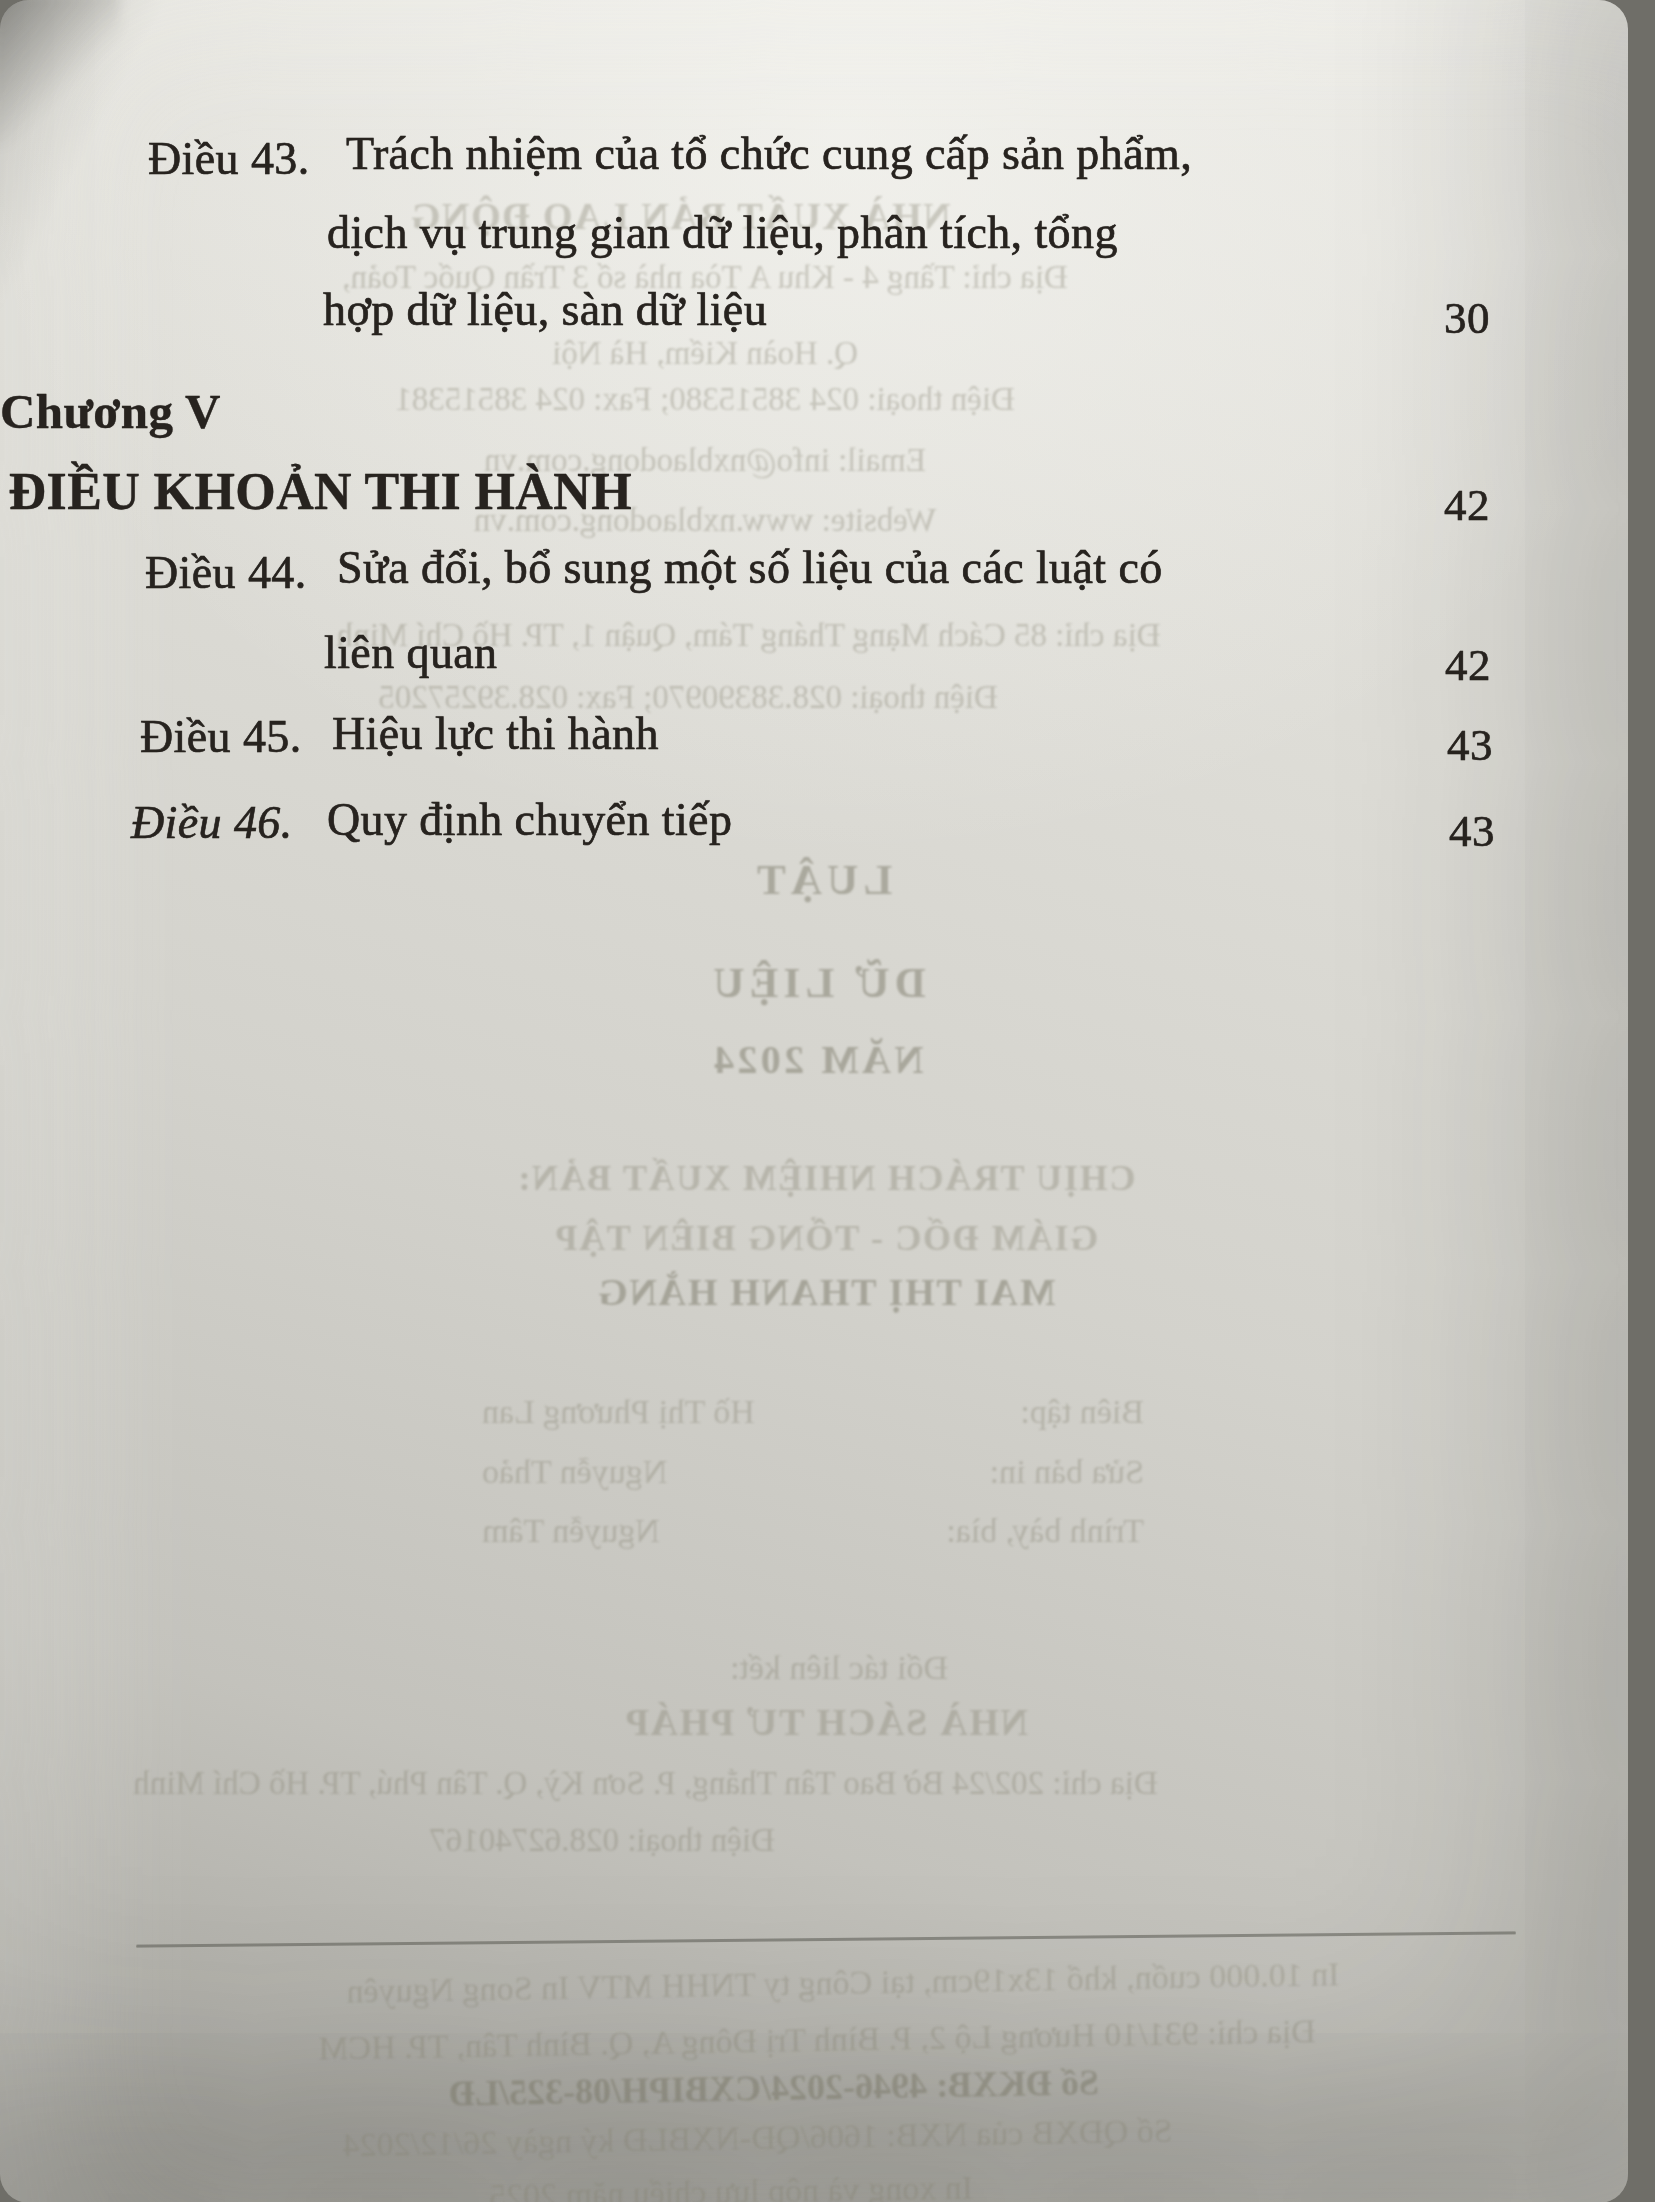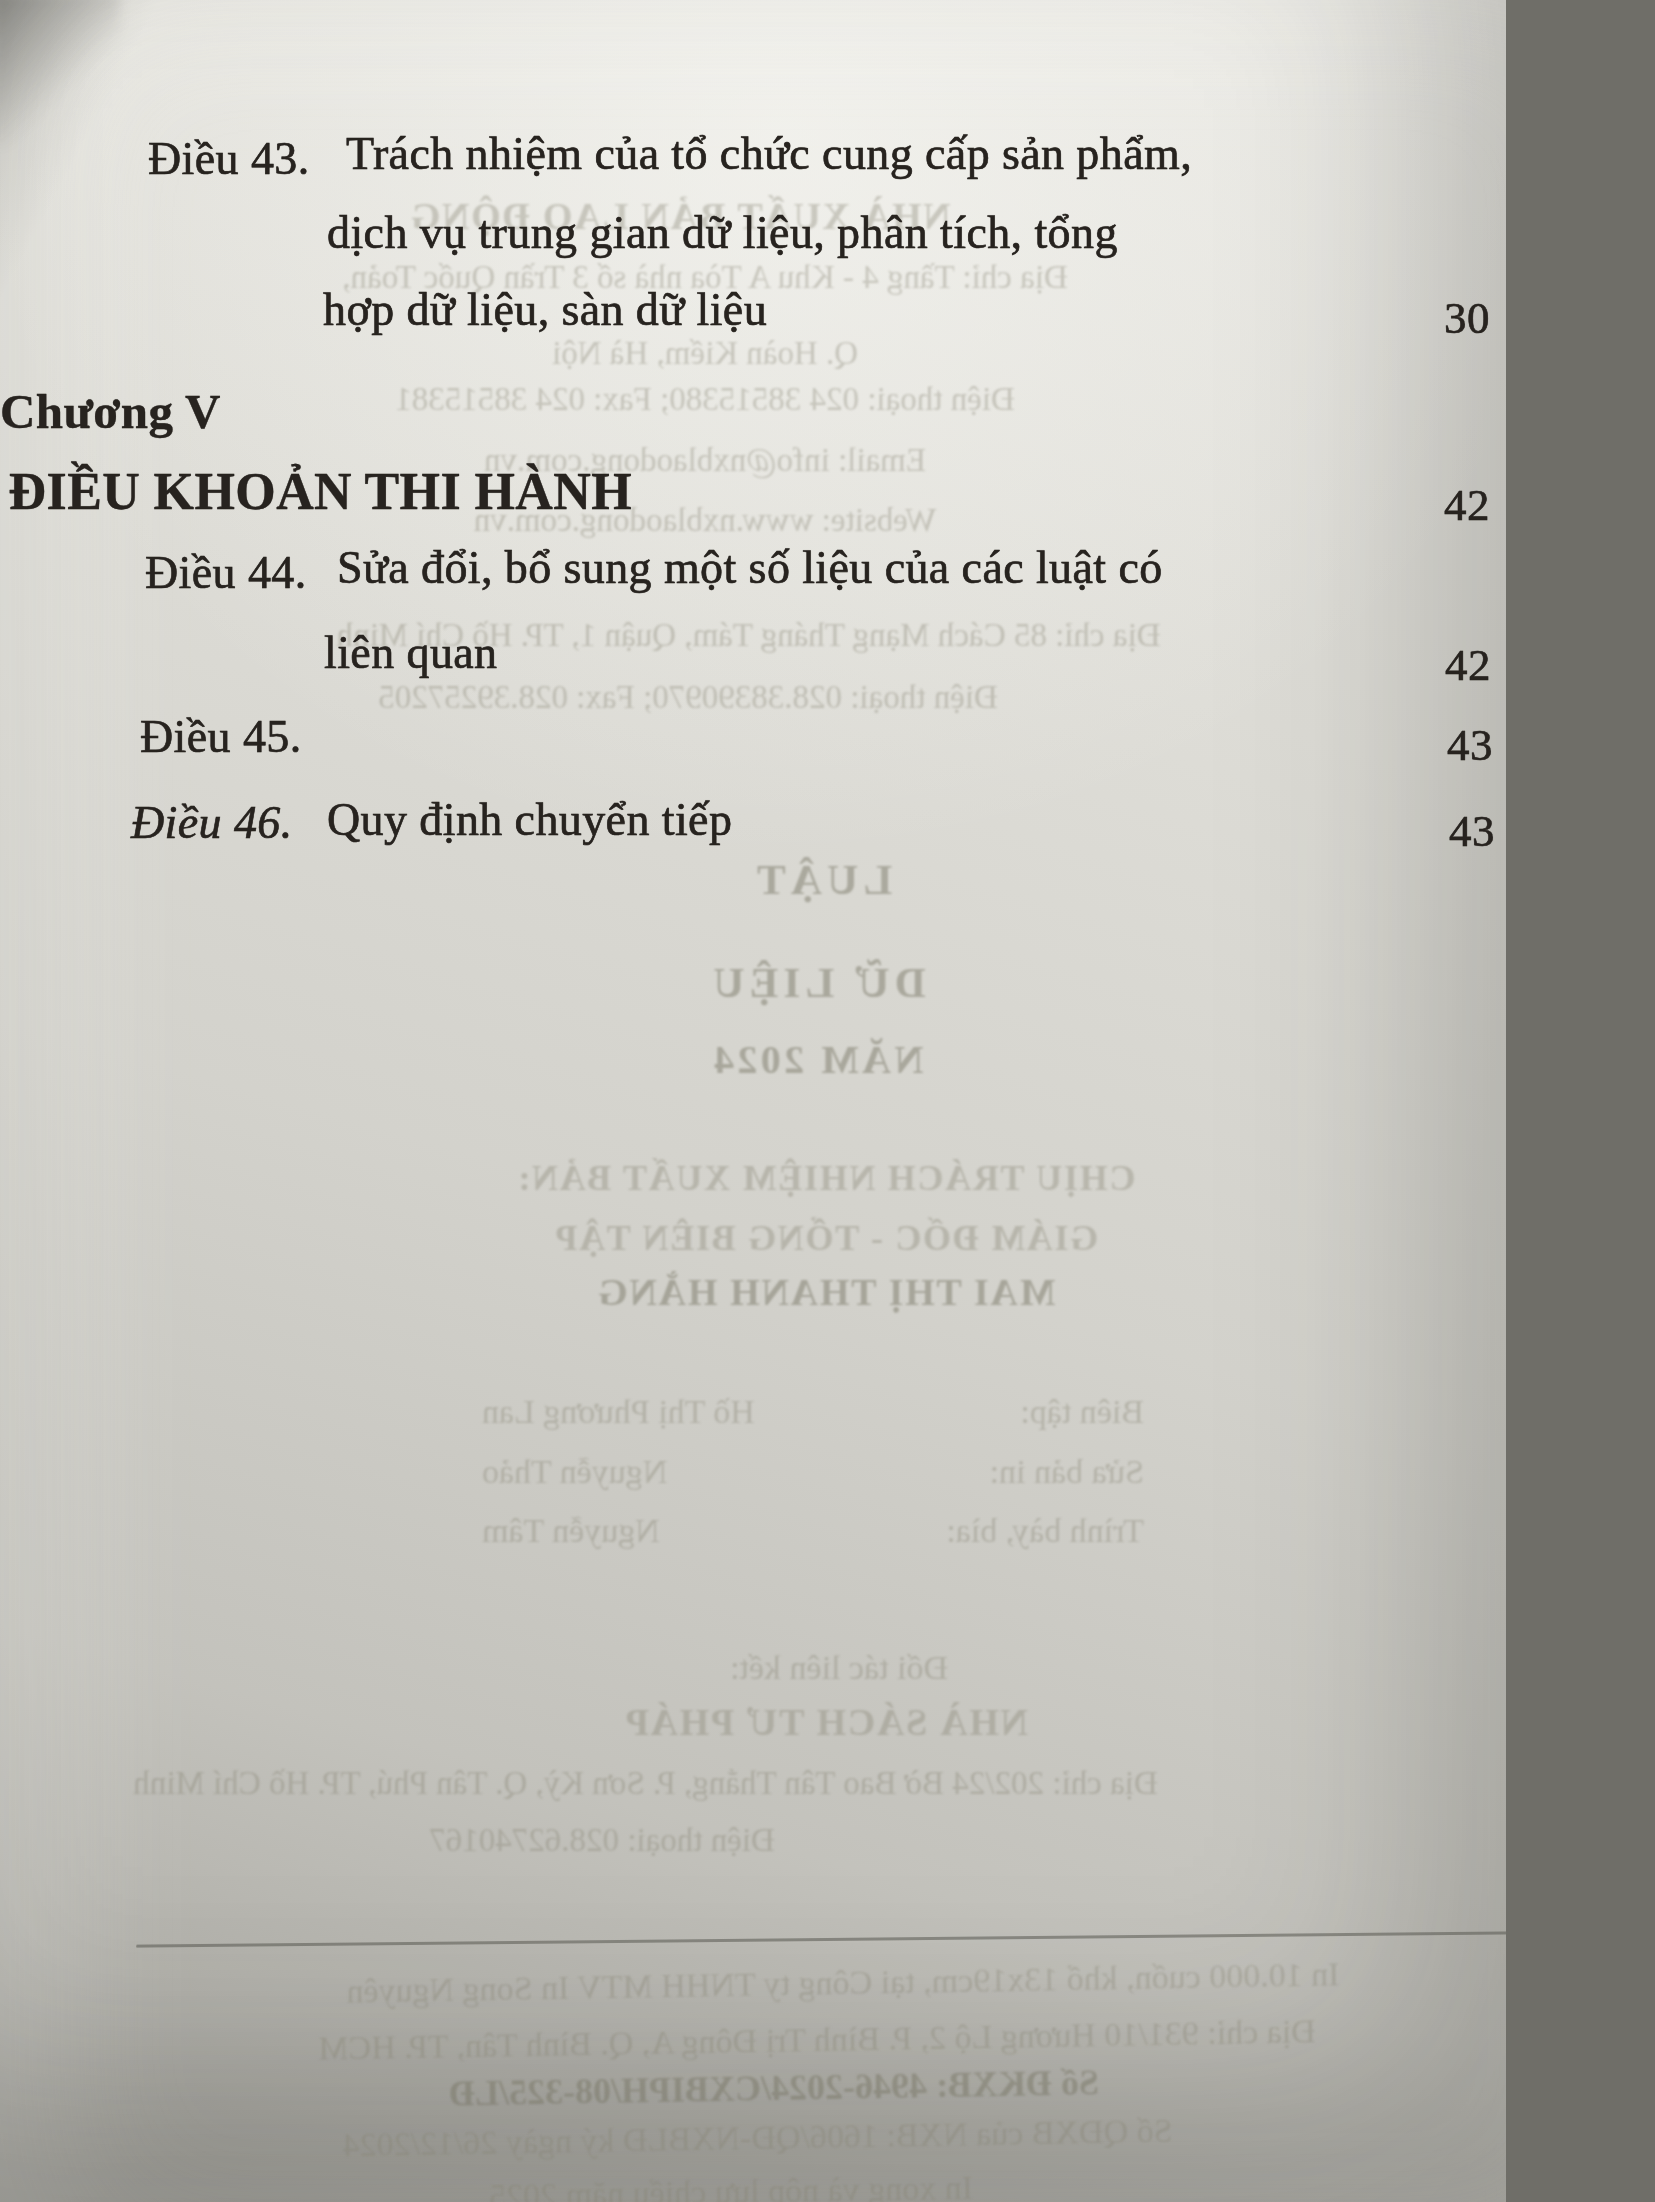--- a/index.html
+++ b/index.html
@@ -1,26 +1,27 @@
 <!DOCTYPE html>
 <html style="font-size:13.8px"><head>
 <meta charset="utf-8">
 <style>
   html,body{margin:0;padding:0;background:#6f6e68;}
   .page{
     position:relative;
-    width:1506px;height:2203px;
+    width:1628px;height:2203px;
     overflow:hidden;
     font-family:"Liberation Serif", serif;
     background:
       radial-gradient(90% 55% at 52% 6%, rgba(251,251,247,0.55) 0%, rgba(251,251,247,0) 60%),
       linear-gradient(118deg, rgba(30,30,26,0.20) 0%, rgba(30,30,26,0) 6%),
       linear-gradient(196deg, #e9e8e3 0%, #deddd7 30%, #d3d2cc 55%, #c3c2bc 78%, #a4a39d 100%);
     box-shadow: inset -95px -129px 198px rgba(35,35,30,0.22),
                 inset 77px 34px 146px rgba(250,250,248,0.22);
+    border-radius: 29px;
   }
   .corner-shade{
     position:absolute;left:-8.6px;top:-8.6px;width:129px;height:155px;
     background:linear-gradient(135deg, rgba(40,40,36,0.42), rgba(40,40,36,0) 62%);
     filter:blur(6px);
   }
   
   .t{
     position:absolute;
     color:#27231f;
@@ -113,19 +114,20 @@
   <div class="t b center" style="left:0px;top:383px;width:1566px;font-size:49px;">Chương V</div>
   <div class="t b center" style="left:8.6px;top:461px;width:1575px;font-size:52px;">ĐIỀU KHOẢN THI HÀNH</div>
   <div class="t pg" style="left:1444px;top:478px;">42</div>
 
   <div class="t" style="left:145px;top:545px;">Điều 44.</div>
   <div class="t" style="left:337px;top:540px;">Sửa đổi, bổ sung một số liệu của các luật có</div>
   <div class="t" style="left:324px;top:625px;">liên quan</div>
   <div class="t pg" style="left:1445px;top:638px;">42</div>
 
   <div class="t" style="left:140px;top:709px;">Điều 45.</div>
+  <div class="t" style="left:332px;top:706px;">Hiệu lực thi hành</div>
   <div class="t pg" style="left:1447px;top:718px;">43</div>
 
   <div class="t" style="left:131px;top:795px;font-style:italic;">Điều 46.</div>
   <div class="t" style="left:327px;top:792px;">Quy định chuyển tiếp</div>
   <div class="t pg" style="left:1449px;top:804px;">43</div>
 </div>
 
 
 </body></html>

